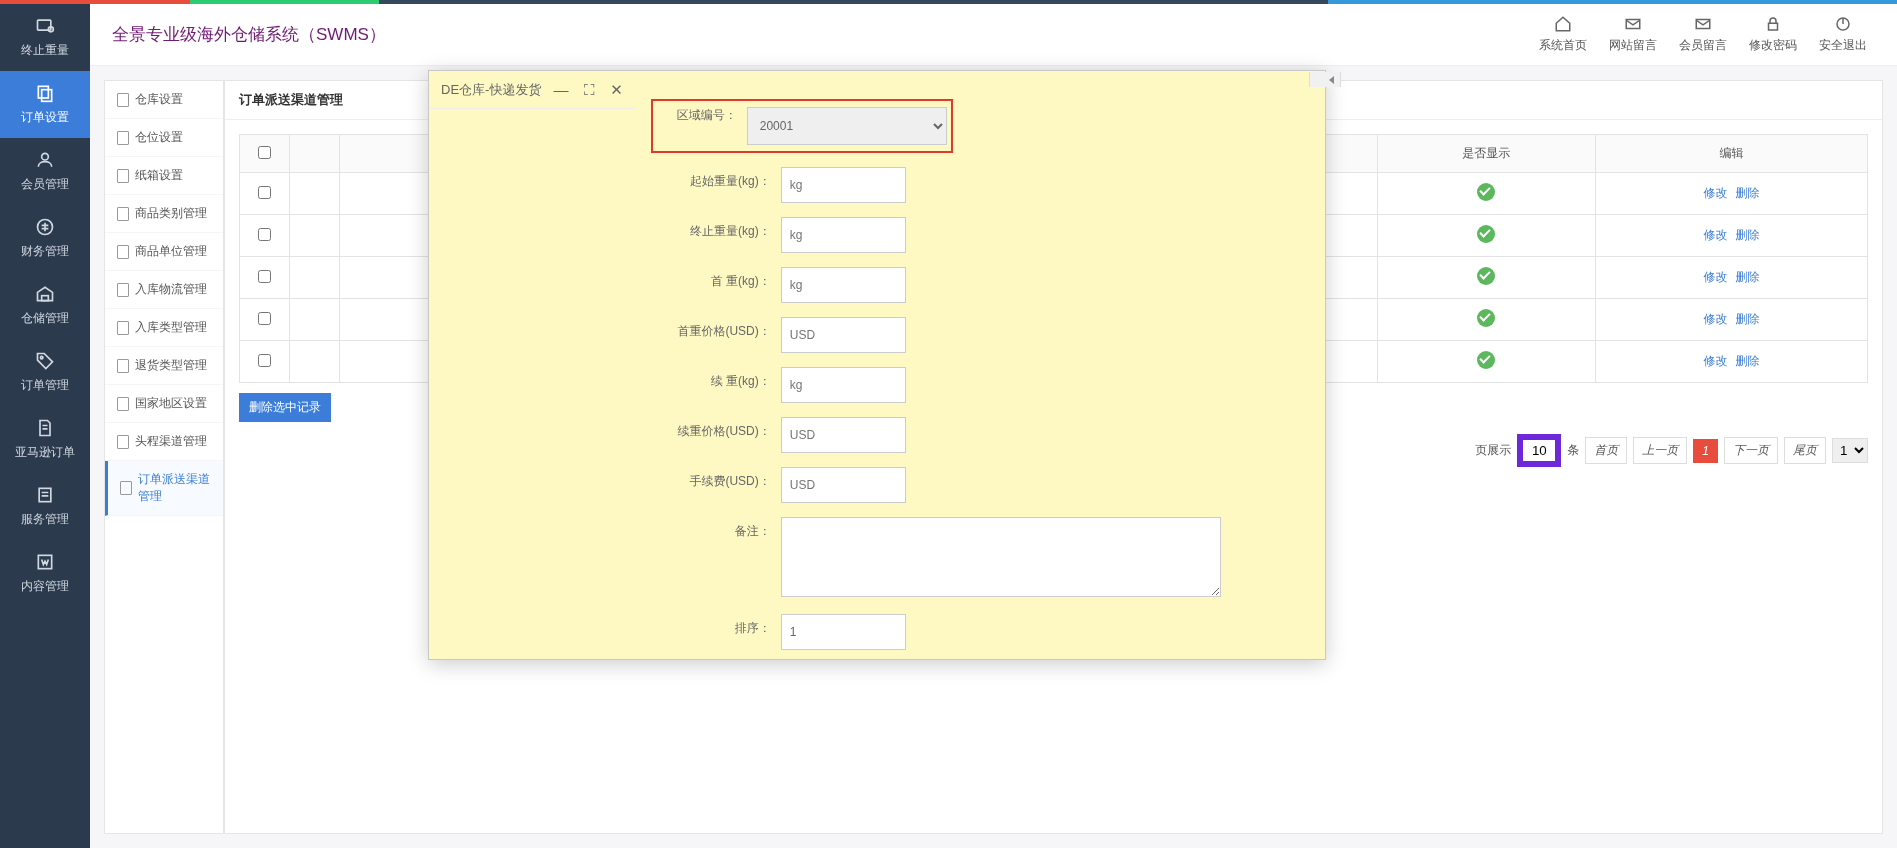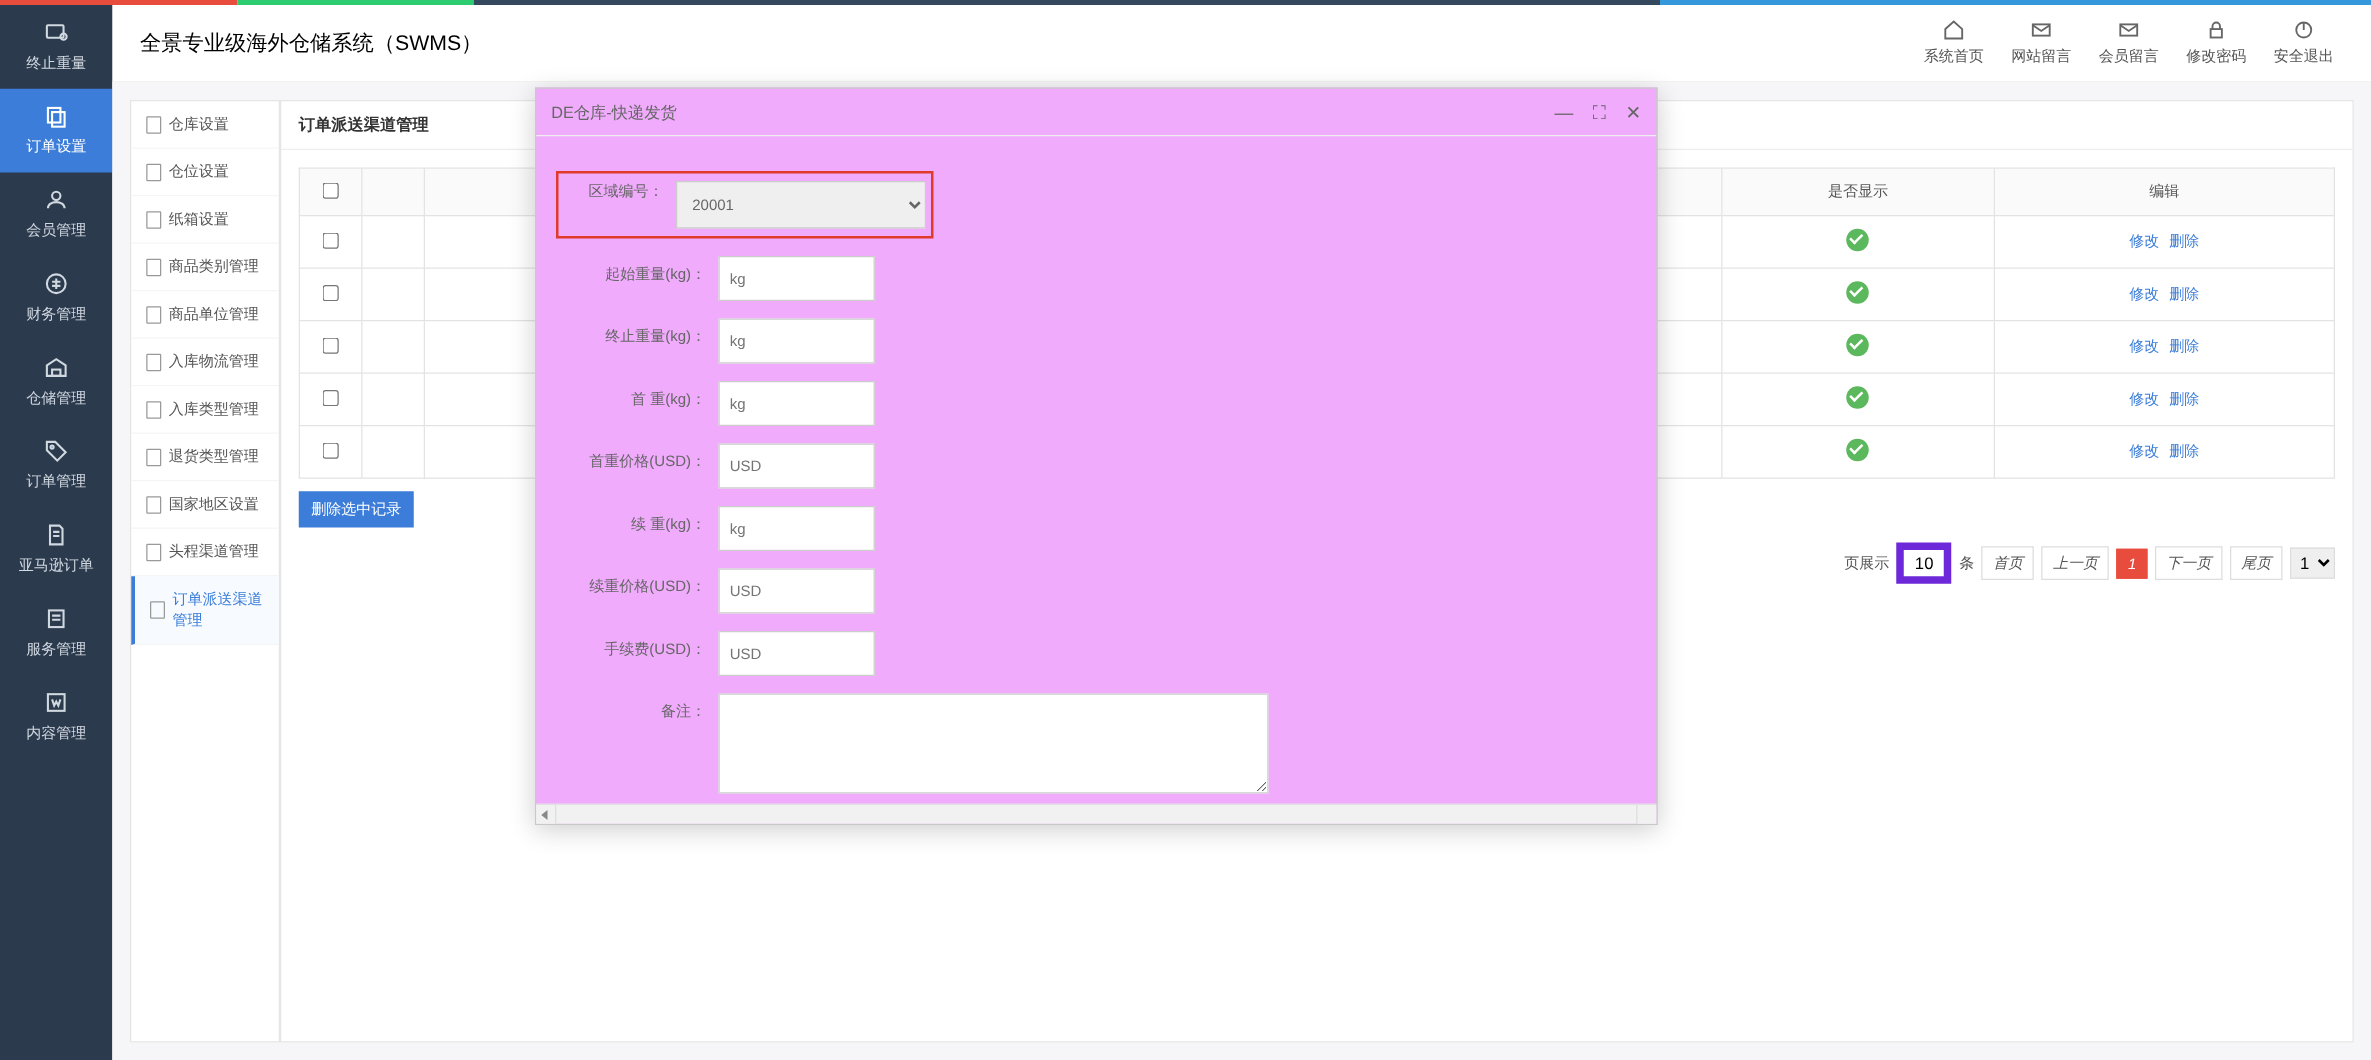--- a/index.html
+++ b/index.html
@@ -13,21 +13,21 @@
 
 .layout { display: flex; height: calc(100vh - 4px); }
 
 .sidebar-left { width: 90px; background: #2c3a4e; color: #d0d8e0; display: flex; flex-direction: column; }
 .side-item { padding: 12px 4px; text-align: center; cursor: pointer; font-size: 12px; }
 .side-item.active { background: #3b7dd8; color: #fff; }
 .side-item svg { display:block; margin:0 auto 6px; }
 
 .main { flex: 1; display: flex; flex-direction: column; background: #fff; }
 .topbar { height: 62px; display: flex; align-items: center; padding: 0 22px; border-bottom: 1px solid #eee;}
-.topbar-title { font-size: 17px; color: #000000; flex:1; }
+.topbar-title { font-size: 17px; color: #701a75; flex:1; }
 .topbar-links { display:flex; gap: 6px; }
 .topbar-link { text-align:center; font-size:12px; color:#555; padding:0 8px; cursor:pointer; }
 .topbar-link svg{display:block;margin:0 auto 4px;}
 
 .content { flex:1; display:flex; padding: 14px; gap:0; background:#f6f6f8; position:relative;}
 .submenu { width: 120px; background:#fff; border:1px solid #e5e5e5; }
 .submenu-item { padding:10px 12px; font-size:12px; color:#555; cursor:pointer; display:flex; align-items:center; gap:6px; border-bottom:1px solid #f5f5f5;}
 .submenu-item.active { color:#3b7dd8; border-left:3px solid #3b7dd8; background:#f7fbff; }
 .doc-icon{width:12px;height:14px;border:1px solid #999;border-radius:1px;position:relative;flex-shrink:0;}
 
@@ -43,21 +43,21 @@
 .check-ic::after{content:"";position:absolute;left:5px;top:2px;width:4px;height:8px;border:solid #fff;border-width:0 2px 2px 0;transform:rotate(45deg);}
 
 .btn-del { background:#3b7dd8;color:#fff;border:none;padding:6px 10px;font-size:12px;cursor:pointer;margin-top:10px;}
 .pager { display:flex; gap:6px; align-items:center; justify-content:flex-end; margin-top:12px; font-size:12px; color:#555;}
 .pager .pg-btn{border:1px solid #ddd;padding:4px 8px;cursor:pointer;background:#fff;font-style:italic;}
 .pager .pg-btn.active{background:#e74c3c;color:#fff;border-color:#e74c3c;}
 .pager input{width:44px;border:6px solid #6d28d9;padding:3px;text-align:center;}
 .pager select{border:1px solid #ddd;padding:3px;}
 
 
-.modal { position:absolute; left:338px; top:4px; width:898px; height:590px; background:#f0abfc; border:1px solid #c8c8c8; box-shadow:0 4px 20px rgba(0,0,0,0.2); display:flex; flex-direction:column;}
+.modal { position:absolute; left:338px; top:4px; width:898px; height:590px; background:#fef9c3; border:1px solid #c8c8c8; box-shadow:0 4px 20px rgba(0,0,0,0.2); display:flex; flex-direction:row;}
 .modal-head { height:38px; display:flex; align-items:center; padding:0 12px; border-bottom:1px solid #eee; color:#666; font-size:13px;}
 .modal-head-title{flex:1;}
 .modal-head-btns span{cursor:pointer;margin-left:12px;font-size:15px;color:#666;}
 .modal-body { flex:1; overflow:auto; padding:28px 16px 16px;}
 .frow { display:flex; align-items:flex-start; margin-bottom:14px; }
 .flabel { width:130px; text-align:right; padding-right:10px; color:#666; font-size:12px; padding-top:6px;}
 .fctrl input[type=text], .fctrl select { border:1px solid #ccc; padding:10px 8px; font-size:12px; width:125px; color:#666;}
 .fctrl textarea { border:1px solid #ccc; width:440px; height:80px; padding:6px; font-size:12px;}
 .fctrl input.wide{width:210px;}
 .highlight-row { border:2px solid #e03a2a; padding:6px 4px; display:flex; }

